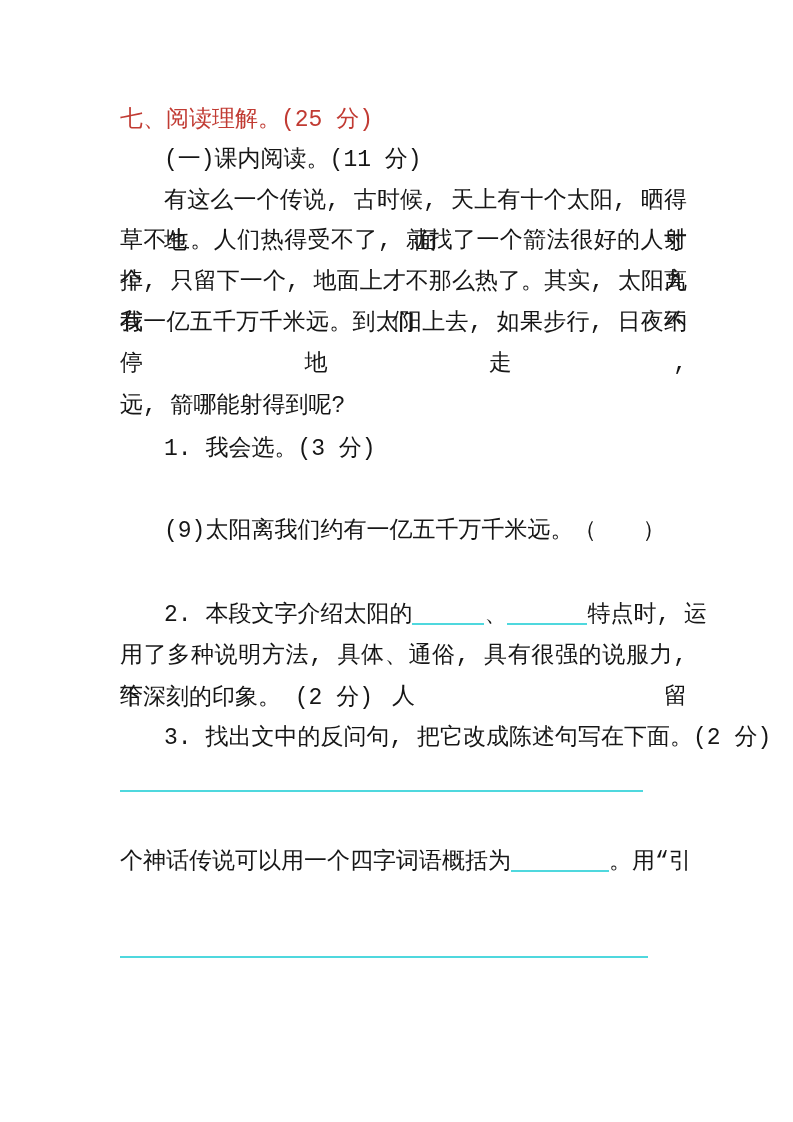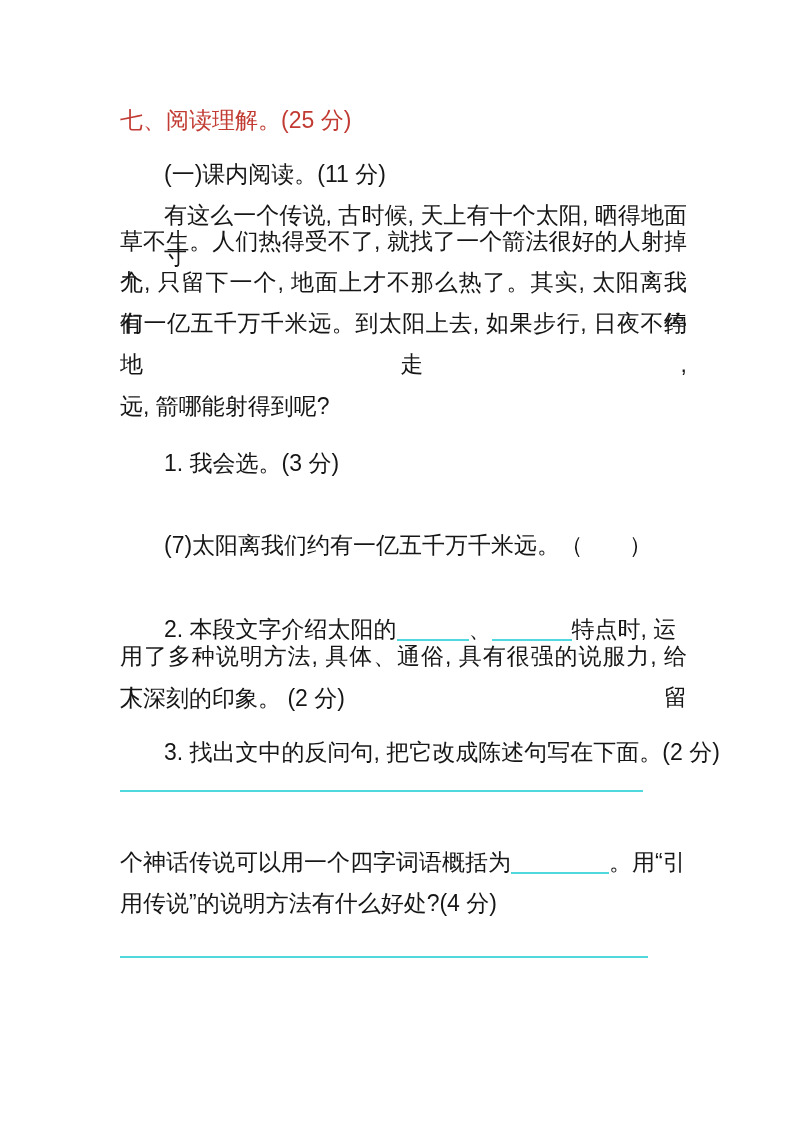--- a/index.html
+++ b/index.html
@@ -6,36 +6,35 @@
     margin: 0;
     padding: 0;
     background: #ffffff;
   }
   .page {
     position: relative;
     width: 793px;
     height: 1122px;
     background: #ffffff;
     overflow: hidden;
-    font-family: Liberation Sans, sans-serif;
+    font-family: Liberation Mono, monospace;
     font-size: 23px;
     color: #161616;
   }
   .line {
     position: absolute;
     left: 120px;
     width: 567px;
     height: 41px;
     line-height: 41px;
     white-space: nowrap;
   }
   .indent {
     padding-left: 44px;
     width: 523px;
-    margin-top: 14px;
   }
   .justify {
     white-space: normal;
     text-align: justify;
     text-align-last: justify;
   }
   .title {
     color: var(--accent-red, #c13b33);
   }
   .blank {
@@ -68,33 +67,32 @@
 
   <div class="line indent justify" style="top:181px">有这么一个传说, 古时候, 天上有十个太阳, 晒得地面寸</div>
   <div class="line justify" style="top:262px">个, 只留下一个, 地面上才不那么热了。其实, 太阳离我们约</div>
   <div class="line justify" style="top:221px">草不生。人们热得受不了, 就找了一个箭法很好的人射掉九</div>
   <div class="line justify" style="top:303px">有一亿五千万千米远。到太阳上去, 如果步行, 日夜不停地走,</div>
   <div class="line" style="top:386px">远, 箭哪能射得到呢?</div>
 
   <div class="line indent" style="top:429px">1. 我会选。(3 分)</div>
 
 
-  <div class="line indent" style="top:511px">(7)太阳离我们约有一亿五千万千米远。（　　）</div>
+  <div class="line indent" style="top:511px">(9)太阳离我们约有一亿五千万千米远。（　　）</div>
 
   <div class="line indent" style="top:595px">
     <span>2. 本段文字介绍太阳的</span><span class="blank w72"></span><span>、</span><span class="blank w80"></span><span>特点时, 运</span>
   </div>
   <div class="line justify" style="top:636px">用了多种说明方法, 具体、通俗, 具有很强的说服力, 给人留</div>
   <div class="line" style="top:678px">下深刻的印象。 (2 分)</div>
 
   <div class="line indent" style="top:718px">3. 找出文中的反问句, 把它改成陈述句写在下面。(2 分)</div>
 
   <div class="answer-line" style="top:790px; width:523px"></div>
 
   <div class="line" style="top:842px">
     <span>个神话传说可以用一个四字词语概括为</span><span class="blank w98"></span><span>。用“引</span>
   </div>
-  <div class="line" style="top:883px">用传说”的说明方法有什么好处?(4 分)</div>
 
   <div class="answer-line" style="top:956px; width:528px"></div>
 
 
 </div>
 
 </body></html>

